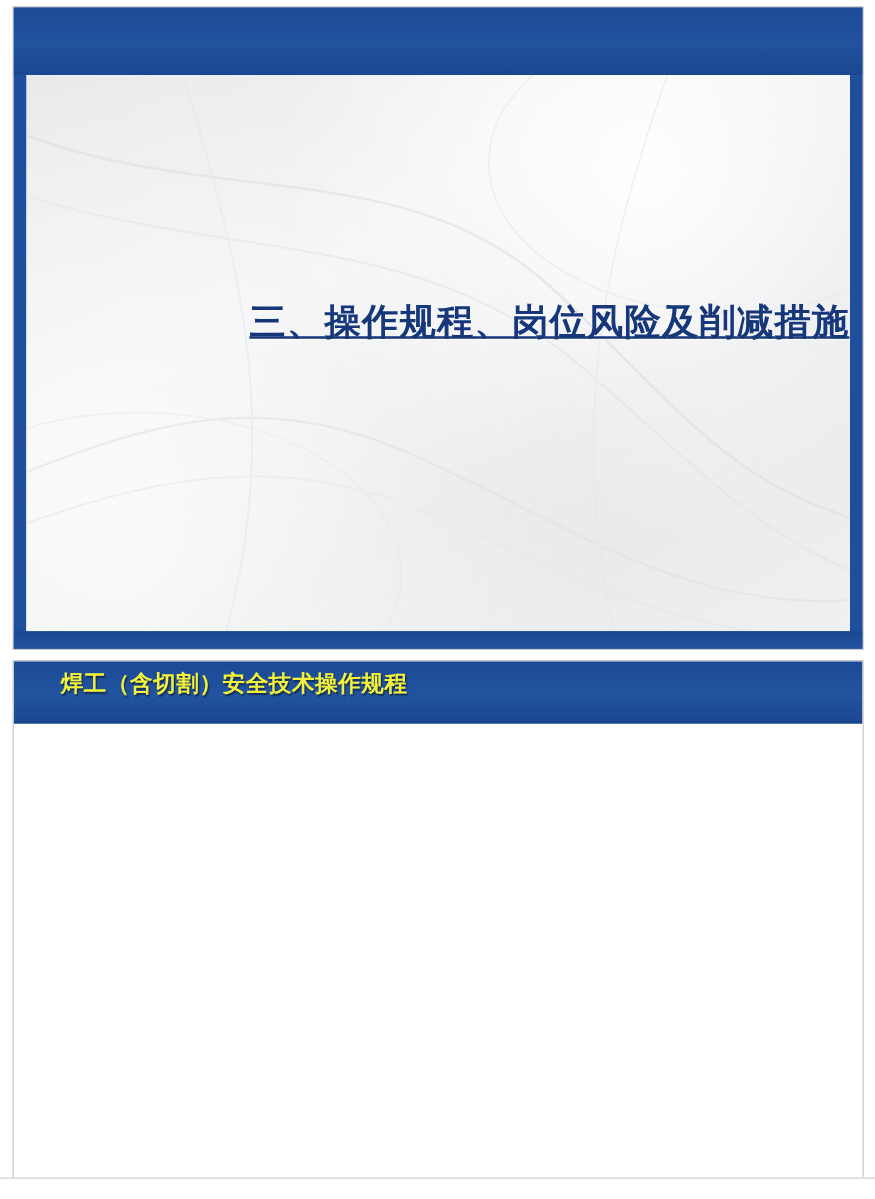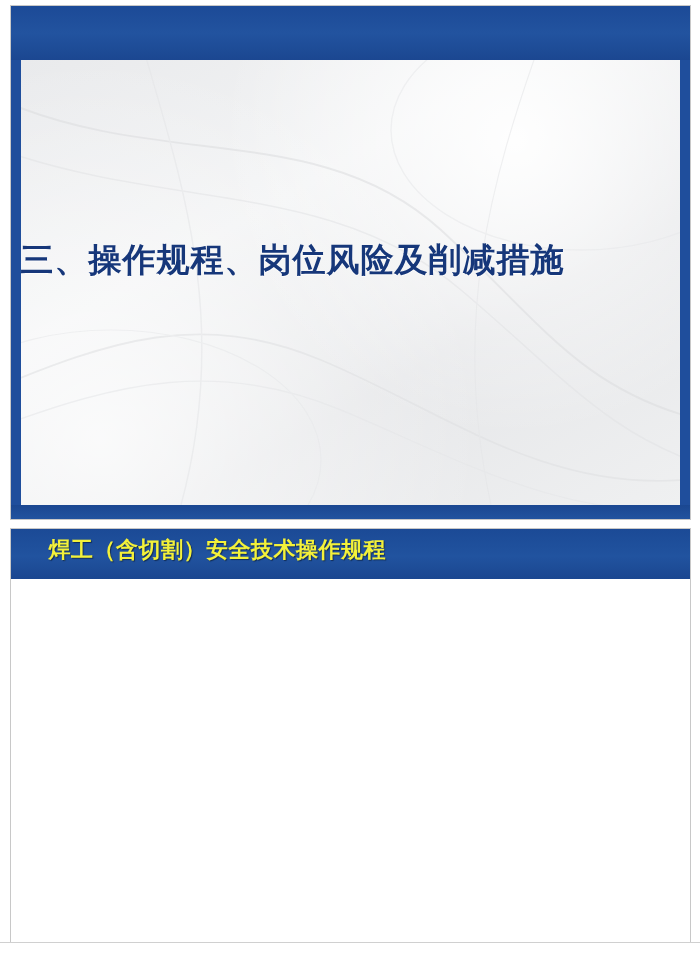--- a/index.html
+++ b/index.html
@@ -63,26 +63,27 @@
   .slide1 .swirls {
     position: absolute;
     inset: 0;
     opacity: 0.55;
   }
   .slide1 .title {
     position: absolute;
     left: 0;
     right: 0;
     top: 178px;
-    text-align: left;
-    font-size: 33px;
+    text-align: right;
+    font-size: 29px;
     font-weight: bold;
     color: #16377a;
     letter-spacing: 1px;
     text-shadow: 0 1px 0 rgba(255,255,255,0.7);
+    text-decoration: underline;
   }
 
   
   .slide2 {
     position: relative;
     width: 679px;
     height: 420px;
     margin-top: 10px;
     background: #ffffff;
     box-sizing: border-box;
@@ -93,21 +94,21 @@
     position: absolute;
     left: 0; top: 0;
     width: 100%;
     height: 50px;
     background: linear-gradient(180deg, #1b4a96 0%, #21539f 55%, #1a4690 100%);
   }
   .slide2 .headertext {
     position: absolute;
     left: 38px;
     top: 6px;
-    font-size: 22px;
+    font-size: 18px;
     font-weight: bold;
     color: #f3f13a;
     letter-spacing: 0.5px;
     text-shadow: 1px 1px 1px rgba(0,0,0,0.45);
   }
   .slide2 .body {
     position: absolute;
     left: 0;
     top: 50px;
     width: 679px;

